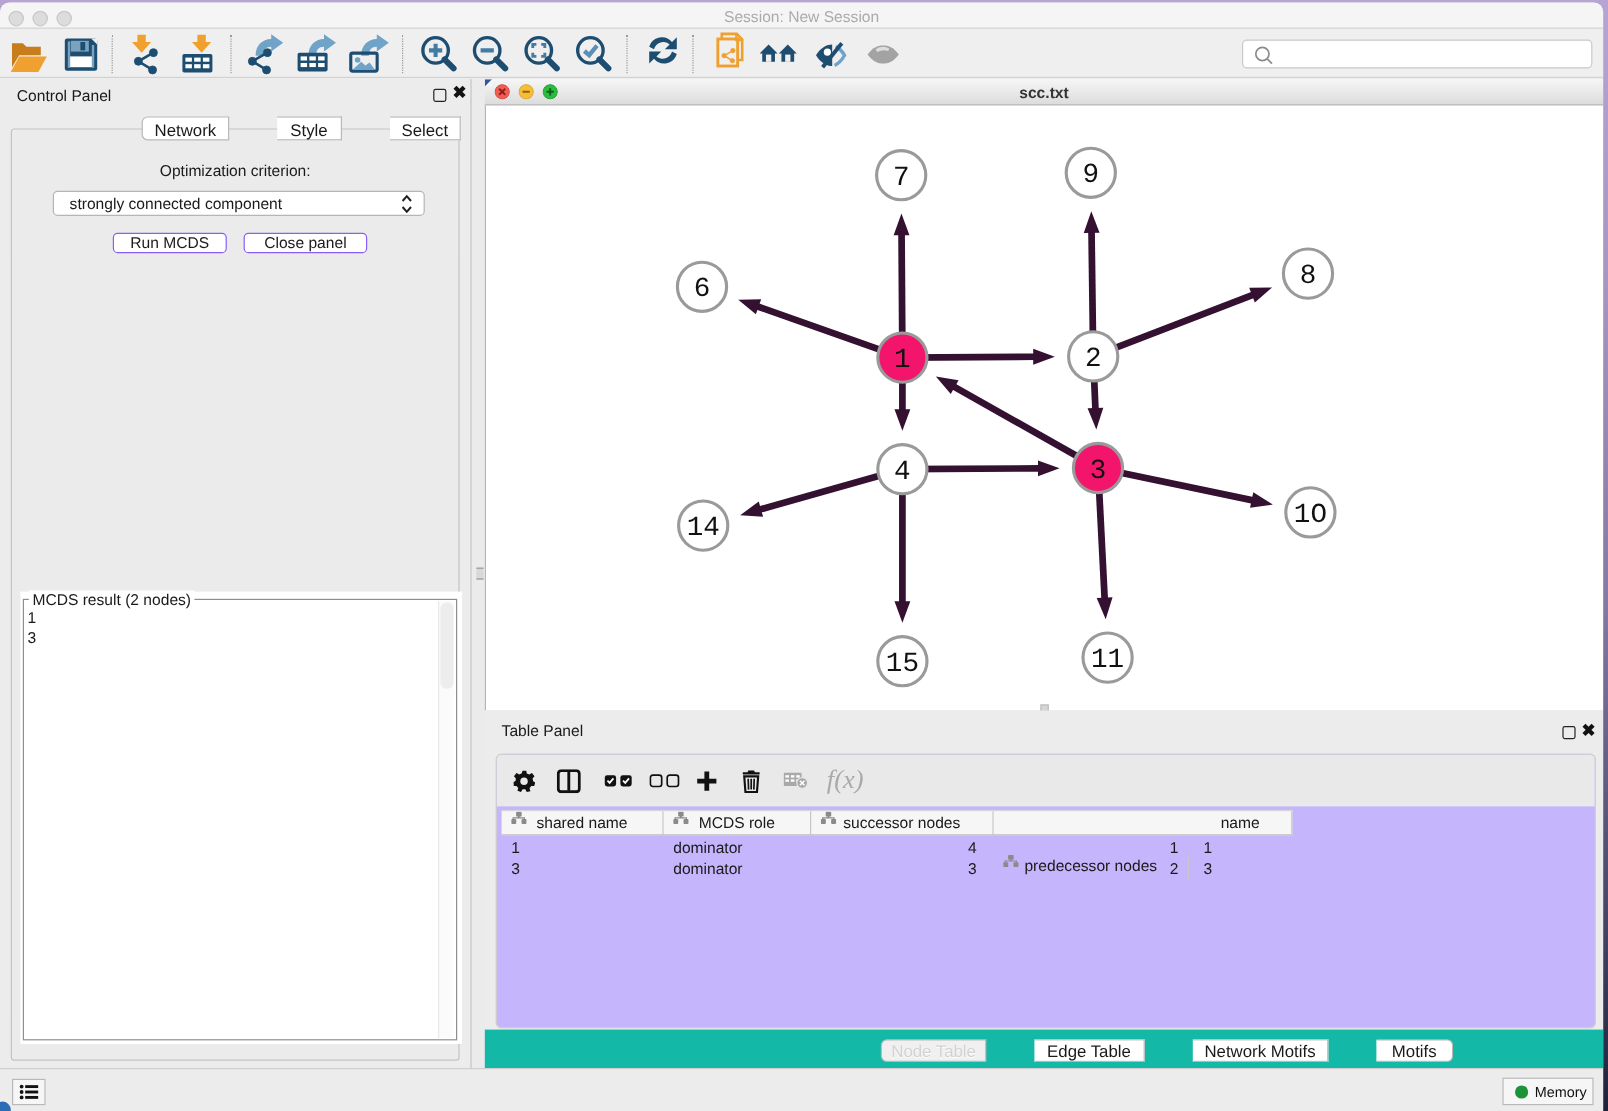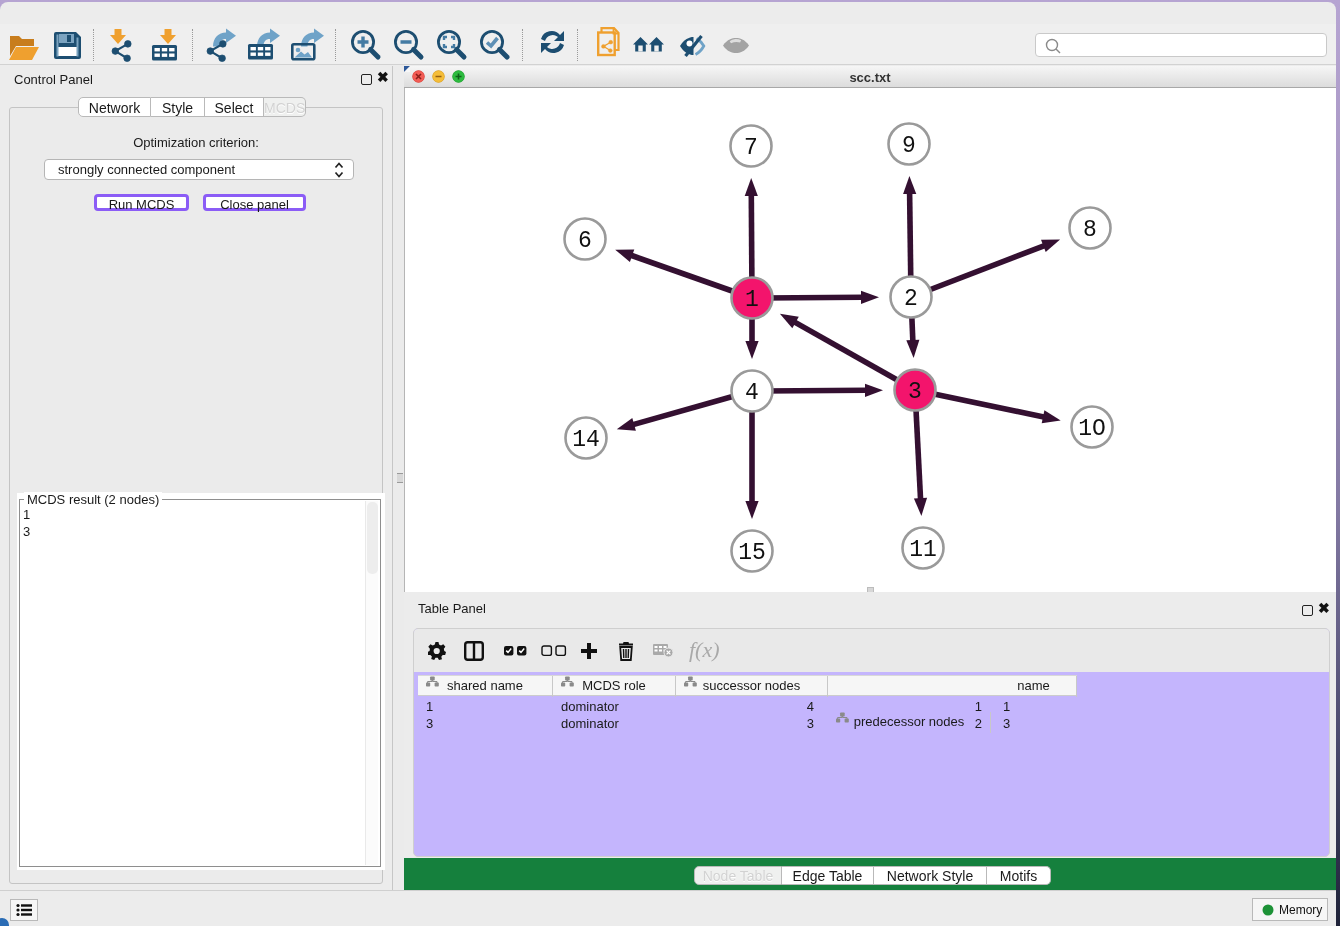--- a/index.html
+++ b/index.html
@@ -16,28 +16,28 @@
 .ticon { position:absolute; top:0; }
 
 #search { position:absolute; left:1035px; top:9px; width:292px; height:24px; background:#ffffff; border:1px solid #c9c9c9; border-radius:4px; }
 
 #cpanel { position:absolute; left:0; top:64px; width:392px; height:824px; background:#ececec; }
 #cp-title { position:absolute; left:14px; top:6px; font-size:13px; color:#1a1a1a; }
 .float-ic { position:absolute; width:11px; height:11px; border:1.5px solid #222; border-radius:2px; background:transparent; }
 .close-x { position:absolute; font-size:14px; font-weight:bold; color:#111; }
 
 .tabrow { position:absolute; height:20px; display:flex; }
-.tab { height:20px; line-height:20px; text-align:center; font-size:14px; color:#1a1a1a; background:#ffffff; border:1px solid #b9b9b9; border-left:none; padding:0; }
+.tab { height:20px; line-height:20px; text-align:center; font-size:14px; color:#1a1a1a; background:#ffffff; border:1px solid #b9b9b9; border-left:none; padding:0;margin-left:40px; }
 .tab.first { border-left:1px solid #b9b9b9; border-radius:5px 0 0 5px; }
 .tab.last { border-radius:0 5px 5px 0; }
 .tab.sel { background:#eff0ef; color:#d2d2d2; text-shadow:0 1px 0 #ffffff; }
 #cp-box { position:absolute; left:9px; top:41px; width:374px; height:777px; border:1px solid #c4c4c4; border-radius:3px; background:#ebebeb; }
 #opt-label { position:absolute; left:0; top:69px; width:100%; text-align:center; font-size:13px; color:#1a1a1a; }
 #opt-select { position:absolute; left:44px; top:93px; width:310px; height:21px; background:#ffffff; border:1px solid #b5b5b5; border-radius:4px; font-size:13px; color:#1a1a1a; line-height:19px; padding-left:13px; }
-.btn { position:absolute; height:17px; background:#ffffff; border:3px solid #8b5cf6; border-radius:4px; font-size:13px; color:#1a1a1a; text-align:center; line-height:16px; }
+.btn { position:absolute; height:17px; background:#ffffff; border:1px solid #8b5cf6; border-radius:4px; font-size:13px; color:#1a1a1a; text-align:center; line-height:16px; }
 
 #mcds-white { position:absolute; left:17px; top:427px; width:368px; height:377px; background:#ffffff; }
 #mcds-field { position:absolute; left:2px; top:6px; width:362px; height:368px; border:1px solid #8e8e8e; }
 #mcds-legend { position:absolute; left:4px; top:-8px; background:#ffffff; padding:0 3px; font-size:13px; color:#1a1a1a; }
 
 #vdivider { position:absolute; left:392px; top:64px; width:12px; height:824px; background:#ebebeb; border-left:1px solid #c6c6c6; }
 
 #netframe { position:absolute; left:404px; top:64px; width:932px; height:526px; }
 #nethead { position:absolute; left:0; top:0; width:100%; height:22px; background:linear-gradient(180deg,#f6f6f6,#dcdcdc); border-bottom:1px solid #a8a8a8; }
 .ntl { position:absolute; top:4px; width:13px; height:13px; border-radius:50%; }
@@ -45,31 +45,37 @@
 #netcanvas { position:absolute; left:0; top:22px; width:932px; height:504px; background:#ffffff; border-left:1px solid #b5b5b5; }
 
 #tpanel { position:absolute; left:404px; top:590px; width:932px; height:298px; background:#ececec; }
 #tp-title { position:absolute; left:14px; top:9px; font-size:13px; color:#1a1a1a; }
 #tp-box { position:absolute; left:9px; top:36px; width:917px; height:229px; background:#c4b5fd; border:1px solid #cfcfcf; border-radius:5px; overflow:hidden; }
 #tp-toolbar { position:absolute; left:0; top:0; width:100%; height:43px; background:#e9e9e9; }
 #tp-header { position:absolute; left:4px; top:46px; width:659px; height:21px; background:#f6f6f6; border-top:1px solid #d8d8d8; border-bottom:1px solid #cccccc; }
 .thcol { position:absolute; top:0; height:21px; border-right:1px solid #c8c8c8; font-size:13px; color:#1a1a1a; text-align:center; line-height:20px; }
 .trow { position:absolute; font-size:13px; color:#1a1a1a; height:17px; line-height:17px; }
 
-#btabs { position:absolute; left:0; top:266px; width:100%; height:32px; background:#15803d; }
+#btabs { position:absolute; left:0; top:266px; width:100%; height:32px; background:#14b8a6; }
 
 #statusbar { position:absolute; left:0; top:888px; width:1336px; height:34px; background:#ececec; border-top:1px solid #cfcfcf; }
 #memory-btn { position:absolute; right:8px; top:7px; width:76px; height:23px; background:#f6f6f6; border:1px solid #b9b9b9; font-size:12px; color:#111; }
 #list-btn { position:absolute; left:10px; top:8px; width:28px; height:22px; background:#f6f6f6; border:1px solid #b9b9b9; }
 svg { display:block; }
 </style>
 </head>
 <body>
 <div id="win">
 
+  <div id="titlebar">
+    <div id="title-text">Session: New Session</div>
+    <div class="tl" style="left:7px;"></div>
+    <div class="tl" style="left:27px;"></div>
+    <div class="tl" style="left:47px;"></div>
+  </div>
 
   <div id="toolbar">
     <div class="sep" style="left:93px"></div>
       <div class="sep" style="left:192px"></div>
       <div class="sep" style="left:335px"></div>
       <div class="sep" style="left:522px"></div>
       <div class="sep" style="left:577px"></div>
       <svg class="ticon" style="left:6px" width="36" height="42" viewBox="0 0 36 42">
         <g transform="translate(0,2)">
           <path d="M4 10 L13 10 L16 13 L28 13 L28 20 L10 20 L4 30 Z" fill="#c87d1d"></path>
@@ -458,21 +464,21 @@
         <div class="trow" style="left:12px;top:86px;">3</div>
 <div class="trow" style="left:147px;top:86px;">dominator</div>
 <div class="trow" style="left:262px;top:86px;width:138px;text-align:right;">3</div>
 <div class="trow" style="left:414px;top:86px;width:154px;text-align:right;">2</div>
 <div class="trow" style="left:589px;top:86px;">3</div>
     </div>
     <div id="btabs">
       <div class="tabrow" style="left:290px; top:8px;">
         <div class="tab first sel" style="width:88px;height:19px;line-height:19px;">Node Table</div>
         <div class="tab" style="width:92px;height:19px;line-height:19px;">Edge Table</div>
-        <div class="tab" style="width:113px;height:19px;line-height:19px;">Network Style</div>
+        <div class="tab" style="width:113px;height:19px;line-height:19px;">Network Motifs</div>
         <div class="tab last" style="width:64px;height:19px;line-height:19px;">Motifs</div>
       </div>
     </div>
   </div>
 
   <div id="statusbar">
     <div id="list-btn">
         <svg width="16" height="14" style="position:absolute;left:5px;top:3px">
           <circle cx="2" cy="2.5" r="1.6" fill="#111"></circle>
           <circle cx="2" cy="7" r="1.6" fill="#111"></circle>

